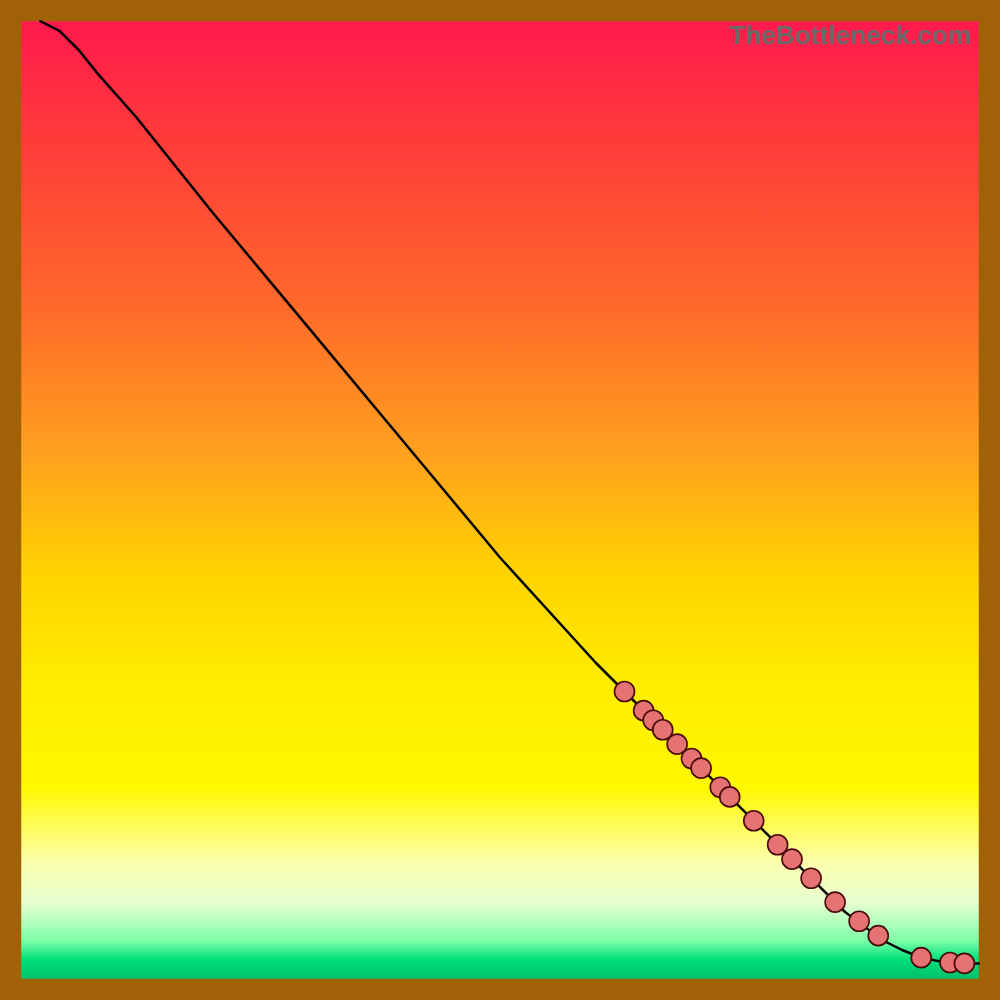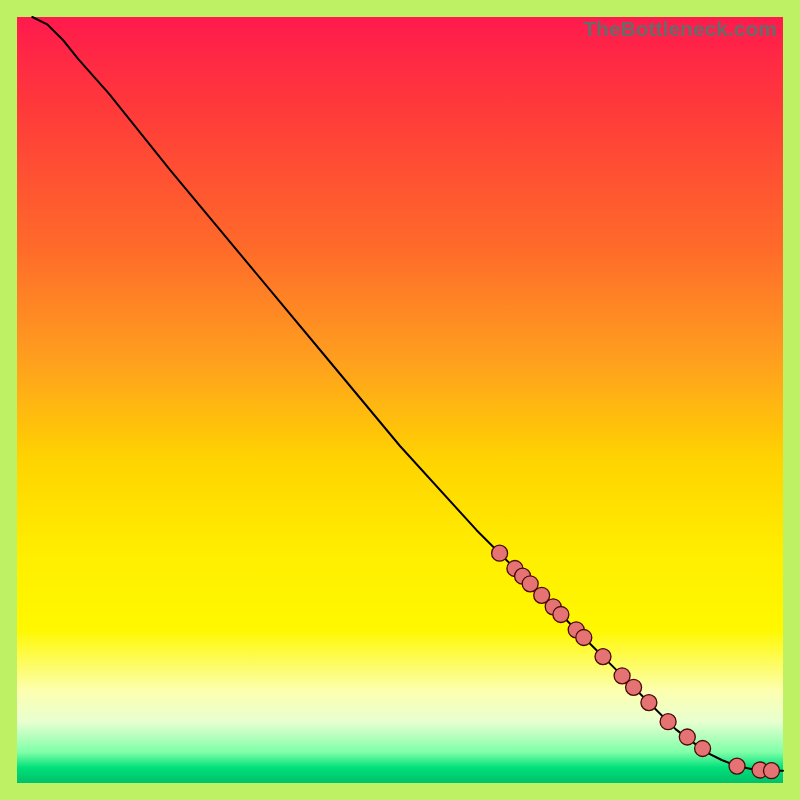--- a/index.html
+++ b/index.html
@@ -1,21 +1,21 @@
 <!DOCTYPE html>
 <html><head>
 <meta charset="utf-8">
 <style>
   * { margin: 0; padding: 0; box-sizing: border-box; }
   html, body { width: 800px; height: 800px; overflow: hidden; background: #000; }
   .frame {
     position: relative;
     width: 800px;
     height: 800px;
-    background: #bef264;
+    background: #a16207;
   }
   .plot {
     position: absolute;
     left: 17px;
     top: 17px;
     width: 766px;
     height: 766px;
     
     background: linear-gradient(
       to bottom,

